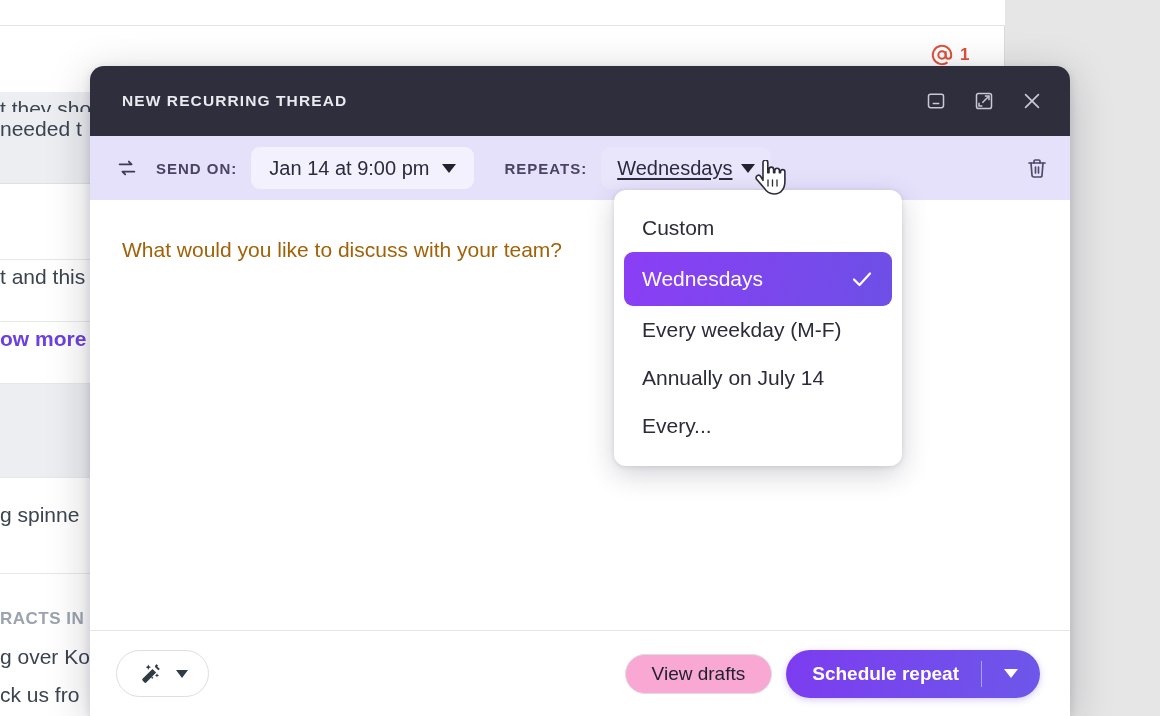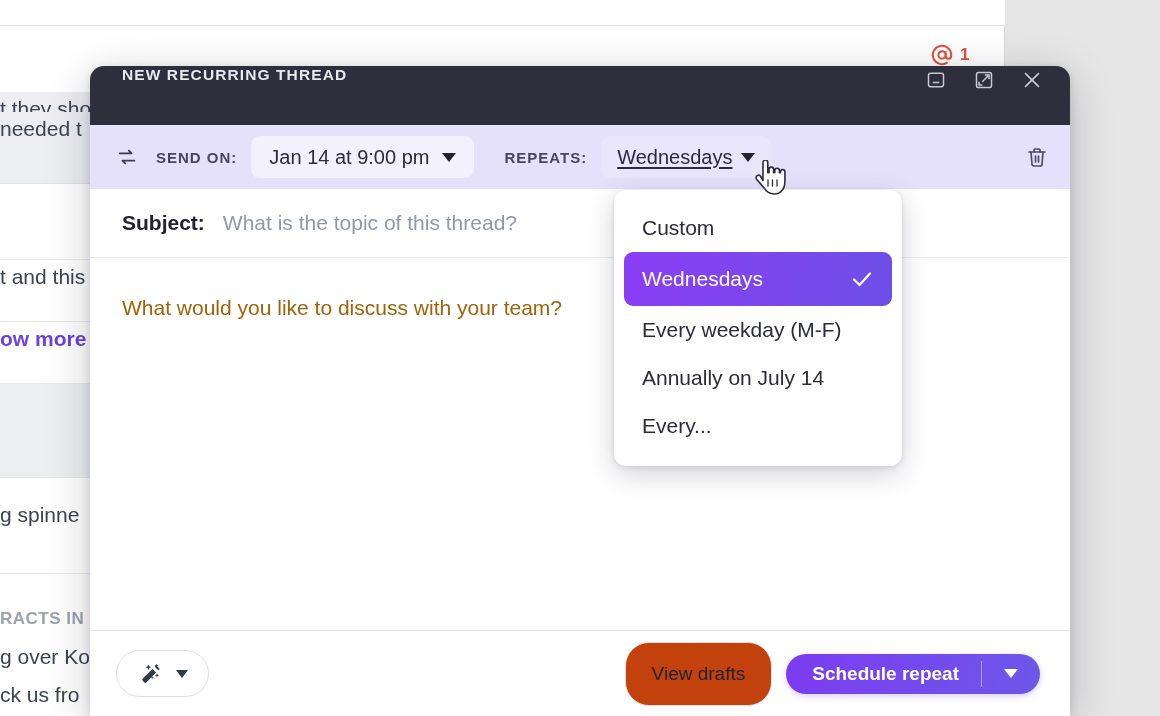--- a/index.html
+++ b/index.html
@@ -78,25 +78,25 @@
     width: 980px;
     height: 650px;
     background: #ffffff;
     border-radius: 14px 14px 0 0;
     box-shadow: 0 10px 44px rgba(20,20,40,0.22), 0 2px 10px rgba(20,20,40,0.12);
     overflow: visible;
   }
 
   
   .modal-header {
-    height: 59px;
+    height: 70px;
     background: #2e2e3c;
     border-radius: 14px 14px 0 0;
     display: flex;
-    align-items: flex-start;
+    align-items: center;
     padding: 0 24px 0 32px;
     position: relative;
     z-index: 2;
     gap: 16px;
   }
   .modal-title {
     color: #e9e9ef;
     font-size: 15.5px;
     font-weight: 700;
     letter-spacing: 1.1px;
@@ -224,34 +224,34 @@
     background: #fff;
   }
   .caret-sm {
     width: 0; height: 0;
     border-left: 6px solid transparent;
     border-right: 6px solid transparent;
     border-top: 8px solid #2f3b45;
   }
   .footer-spacer { flex: 1; }
   .btn-ghost {
-    height: 64px;
+    height: 40px;
     border: 1px solid #dedede;
     border-radius: 24px;
-    background: #c2410c;
+    background: #f9a8d4;
     color: #22222f;
     font-size: 19px;
     display: flex;
     align-items: center;
     padding: 0 26px;
     cursor: pointer;
     margin-right: 14px;
   }
   .btn-primary {
-    height: 40px;
+    height: 48px;
     border-radius: 24px;
     background: linear-gradient(100deg, #7c3cf0 0%, #6d57e9 100%);
     display: flex;
     align-items: center;
     cursor: pointer;
     box-shadow: 0 2px 7px rgba(110,70,230,0.28);
   }
   .btn-primary-label {
     color: #ffffff;
     font-size: 19px;
@@ -409,24 +409,20 @@
         <path d="M4 7h16"></path>
         <path d="M9 7V5.2A1.2 1.2 0 0 1 10.2 4h3.6A1.2 1.2 0 0 1 15 5.2V7"></path>
         <path d="M6 7l1 12.2A1.8 1.8 0 0 0 8.8 21h6.4a1.8 1.8 0 0 0 1.8-1.8L18 7"></path>
         <line x1="10.5" y1="11" x2="10.5" y2="17"></line>
         <line x1="13.5" y1="11" x2="13.5" y2="17"></line>
       </svg>
     </div>
   </div>
 
 
-  <div class="field-row">
-    <div class="field-label subject">Subject:</div>
-    <div class="field-ph">What is the topic of this thread?</div>
-  </div>
 
   <div class="body-area">
     <div class="body-ph">What would you like to discuss with your team?</div>
   </div>
 
   <div class="modal-footer">
     <div class="wand-btn">
       <svg width="26" height="26" viewBox="0 0 24 24" fill="#2f3b45">
         <path d="M14.5 5.2l1.3-1.3 3.4 3.4-1.3 1.3zM3.3 16.4l9.1-9.1 3.4 3.4-9.1 9.1a1.2 1.2 0 0 1-1.7 0l-1.7-1.7a1.2 1.2 0 0 1 0-1.7z"></path>
         <path d="M8.6 3.2l.75 1.75L11.1 5.7l-1.75.75L8.6 8.2l-.75-1.75L6.1 5.7l1.75-.75z"></path>

